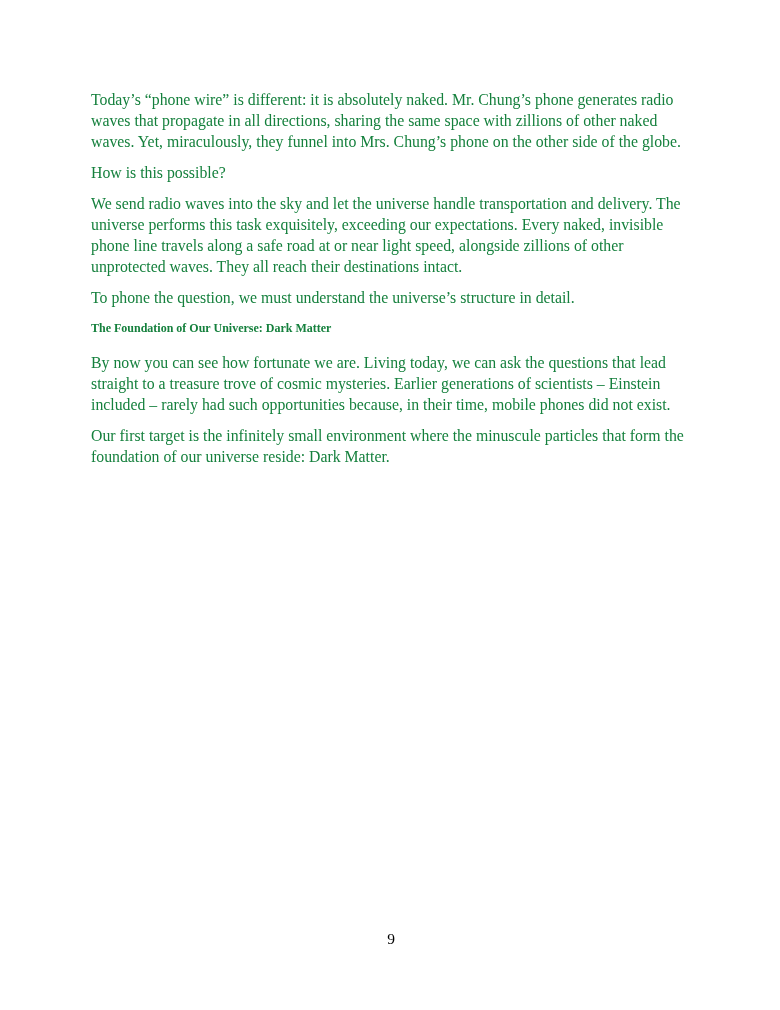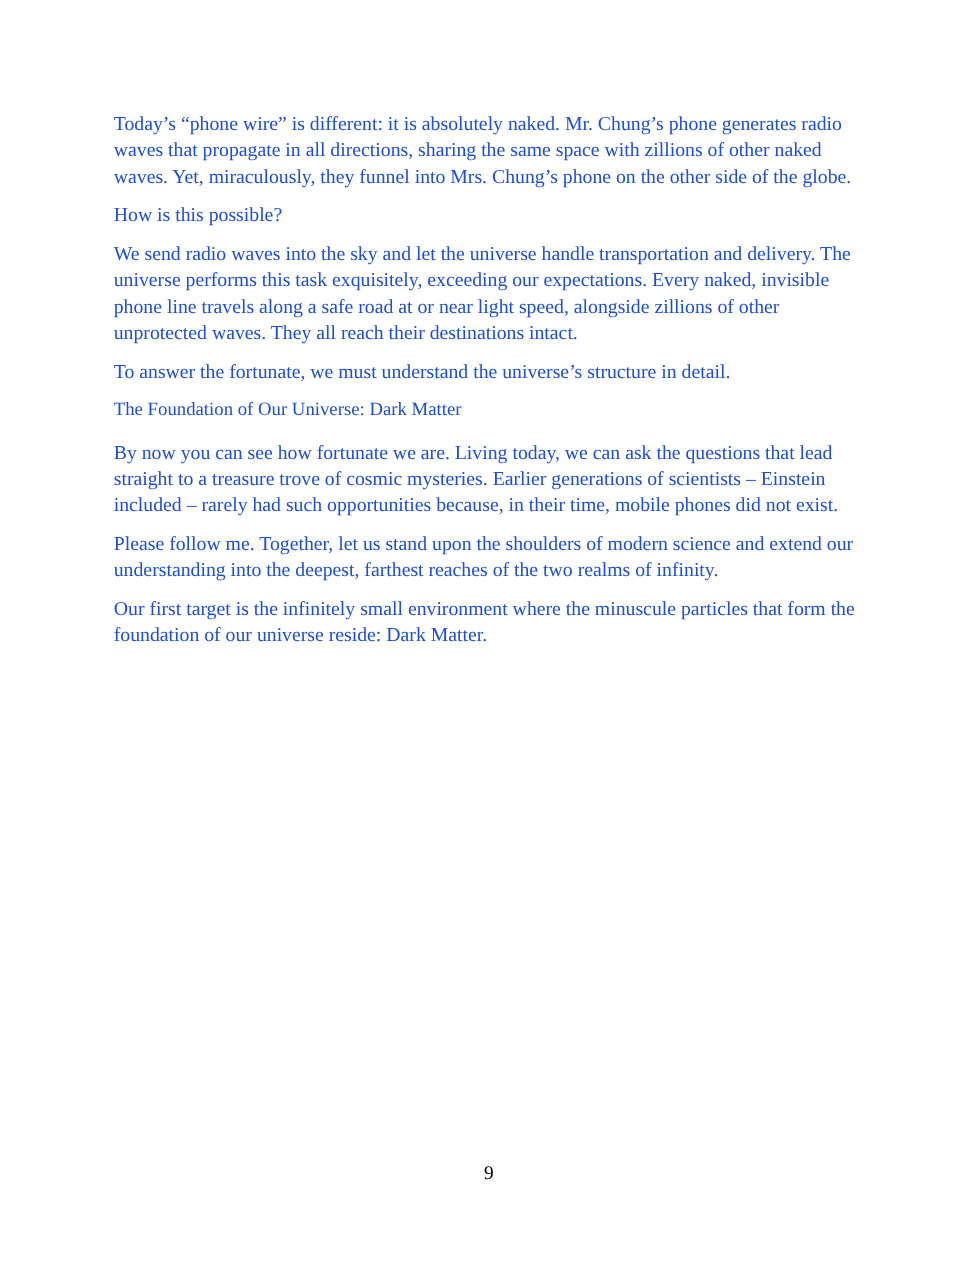--- a/index.html
+++ b/index.html
@@ -17,33 +17,33 @@
     background: #ffffff;
   }
   .doc-body {
     position: absolute;
     left: 91px;
     top: 89px;
     width: 600px;
     font-family: "Liberation Serif", serif;
     font-size: 15.8px;
     line-height: 21.2px;
-    color: #1d4ed8;
+    color: #15803d;
     text-align: left;
   }
   .doc-body p.para {
     margin: 0 0 9.5px 0;
     padding: 0;
   }
   .doc-body h2.section-heading {
     margin: 4px 0 13px 0;
     padding: 0;
-    font-size: 15px;
+    font-size: 12px;
     line-height: 21.2px;
-    font-weight: normal;
+    font-weight: bold;
   }
   .doc-footer {
     position: absolute;
     top: 928px;
     left: 91px;
     width: 600px;
     text-align: center;
     font-family: "Liberation Serif", serif;
     font-size: 15.5px;
     line-height: 21.2px;
@@ -51,20 +51,19 @@
   }
 </style>
 </head>
 <body>
 
 <div class="doc-page">
   <div class="doc-body">
     <p class="para">Today’s “phone wire” is different: it is absolutely naked. Mr. Chung’s phone generates radio waves that propagate in all directions, sharing the same space with zillions of other naked waves. Yet, miraculously, they funnel into Mrs. Chung’s phone on the other side of the globe.</p>
     <p class="para">How is this possible?</p>
     <p class="para">We send radio waves into the sky and let the universe handle transportation and delivery. The universe performs this task exquisitely, exceeding our expectations. Every naked, invisible phone line travels along a safe road at or near light speed, alongside zillions of other unprotected waves. They all reach their destinations intact.</p>
-    <p class="para">To answer the fortunate, we must understand the universe’s structure in detail.</p>
+    <p class="para">To phone the question, we must understand the universe’s structure in detail.</p>
     <h2 class="section-heading">The Foundation of Our Universe: Dark Matter</h2>
     <p class="para">By now you can see how fortunate we are. Living today, we can ask the questions that lead straight to a treasure trove of cosmic mysteries. Earlier generations of scientists – Einstein included – rarely had such opportunities because, in their time, mobile phones did not exist.</p>
-    <p class="para">Please follow me. Together, let us stand upon the shoulders of modern science and extend our understanding into the deepest, farthest reaches of the two realms of infinity.</p>
     <p class="para">Our first target is the infinitely small environment where the minuscule particles that form the foundation of our universe reside: Dark Matter.</p>
   </div>
   <div class="doc-footer">9</div>
 </div>
 
 </body></html>

